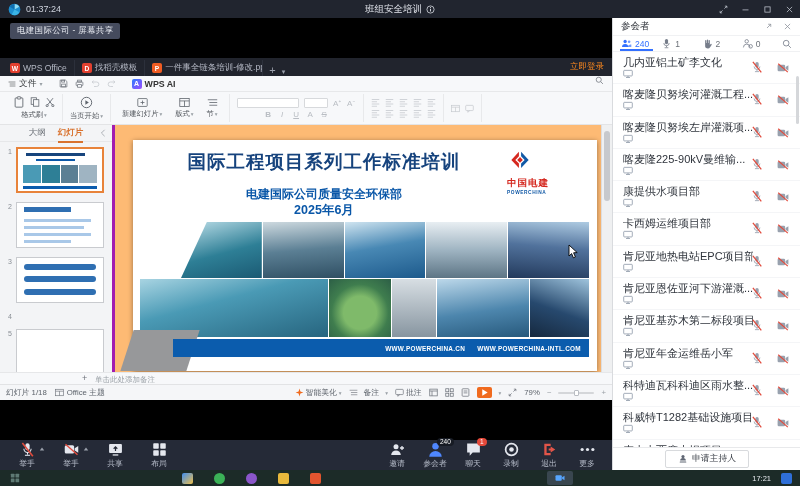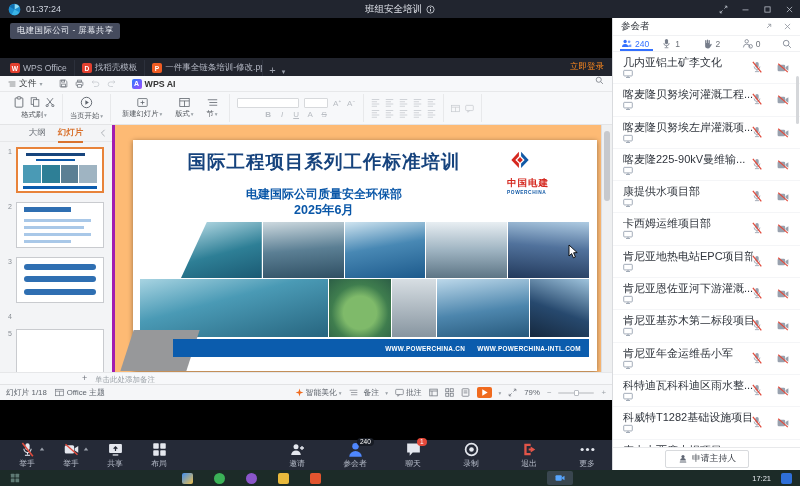--- a/index.html
+++ b/index.html
@@ -115,21 +115,21 @@
 
   
   #mtoolbar{position:absolute;left:0;top:440px;width:612px;height:30px;background:#252a37;display:flex;align-items:center;z-index:30}
   .tbtn{display:flex;flex-direction:column;align-items:center;gap:1px;font-size:7.8px;color:#b6bcc9;position:relative;width:38px}
   .tbtn .ic{font-size:15px;color:#e4e7ee}
   .tbtn .caret{position:absolute;top:4px;right:1px;font-size:6px;color:#9aa0ab}
   .tbtn .badge{position:absolute;top:-4px;left:21px;background:#171b24;color:#fff;font-size:6.5px;
     padding:0 3px;border-radius:7px;line-height:8px}
   .tbtn .badge.red{background:#e5493a;left:23px}
   #tleft{display:flex;gap:6px;margin-left:8px}
-  #tright{display:flex;gap:20px;margin-left:auto;margin-right:6px}
+  #tright{display:flex;gap:0;margin-left:auto;margin-right:6px}
 
   
   #panel{position:absolute;left:612px;top:18px;width:188px;height:452px;background:#fff;z-index:20;border-left:1px solid #d9dbde}
   #phead{height:18px;display:flex;align-items:center;padding:0 8px;font-size:9.5px;color:#33373e;border-bottom:1px solid #f0f1f3}
   #phead .ctl{margin-left:auto;display:flex;gap:10px;color:#8a8f98;font-size:9px}
   #ptabs{height:16px;display:flex;align-items:center;gap:0;padding:0 8px;position:relative;border-bottom:1px solid #f0f1f3}
   .ptab{display:flex;align-items:center;gap:3px;font-size:8.5px;color:#6b7077;width:43px}
   .ptab .ic{font-size:11px;color:#767d8a}
   .ptab.active{color:#3370ff}
   .ptab.active .ic{color:#3370ff}

